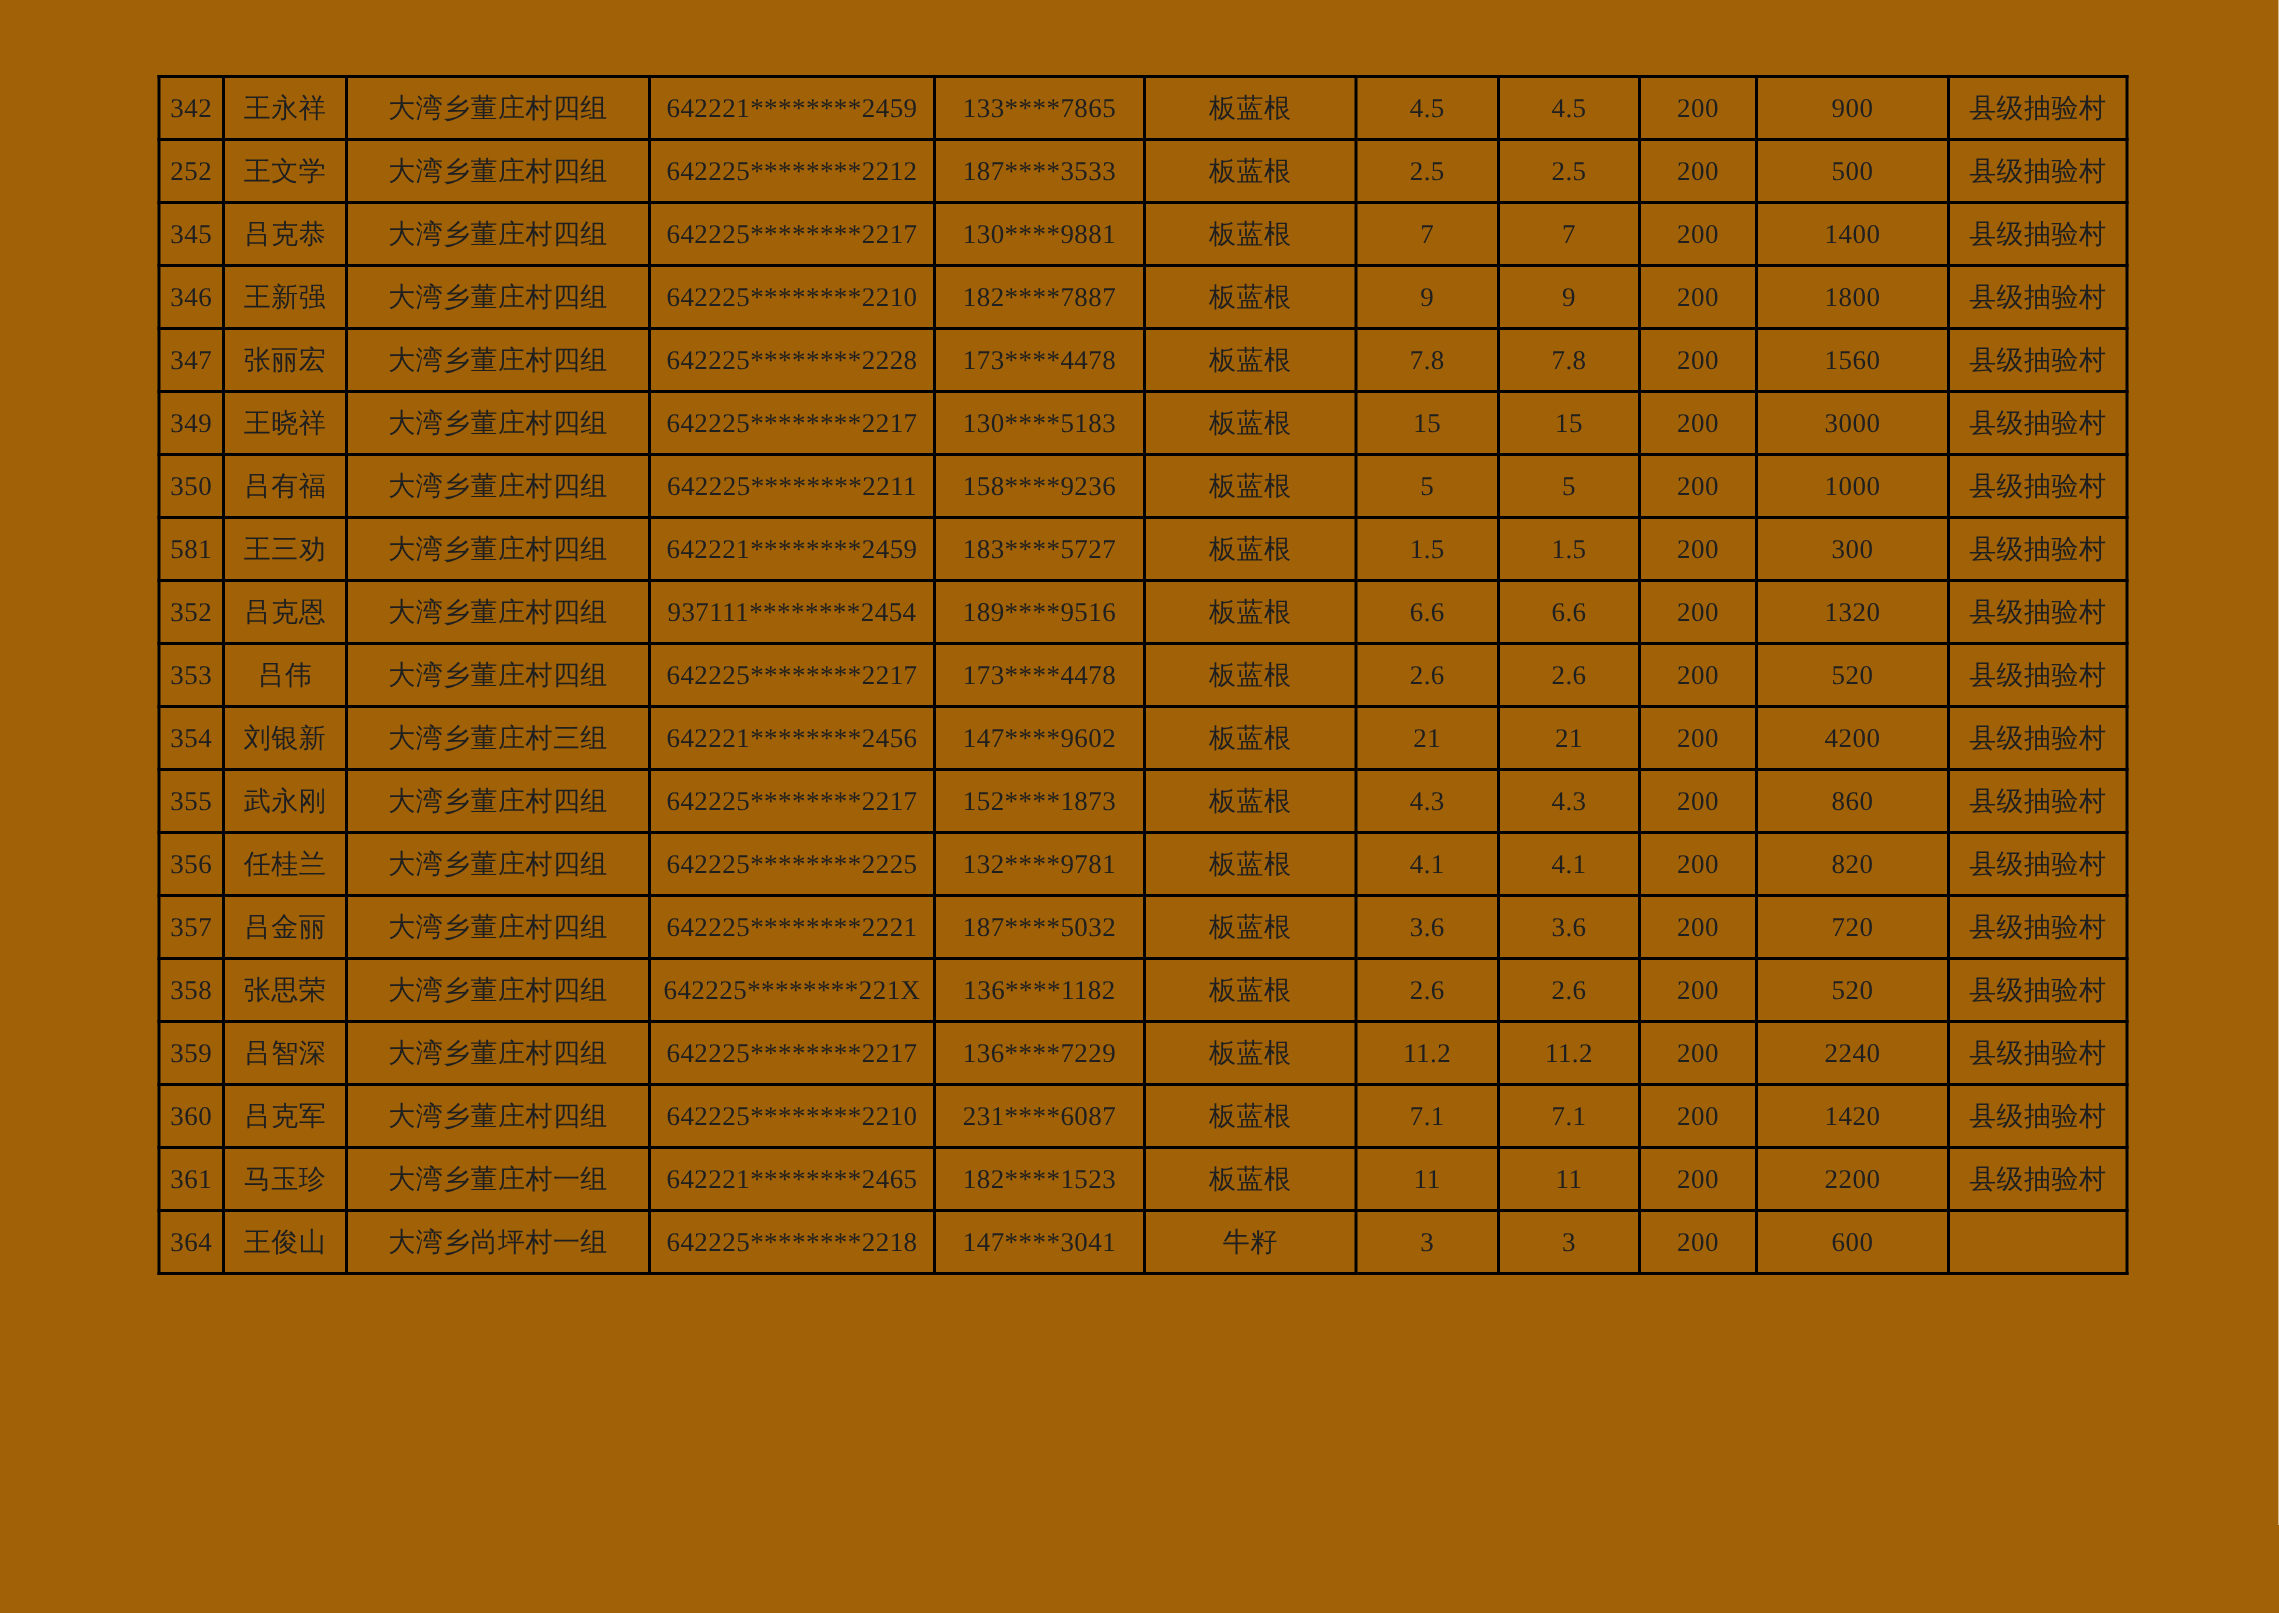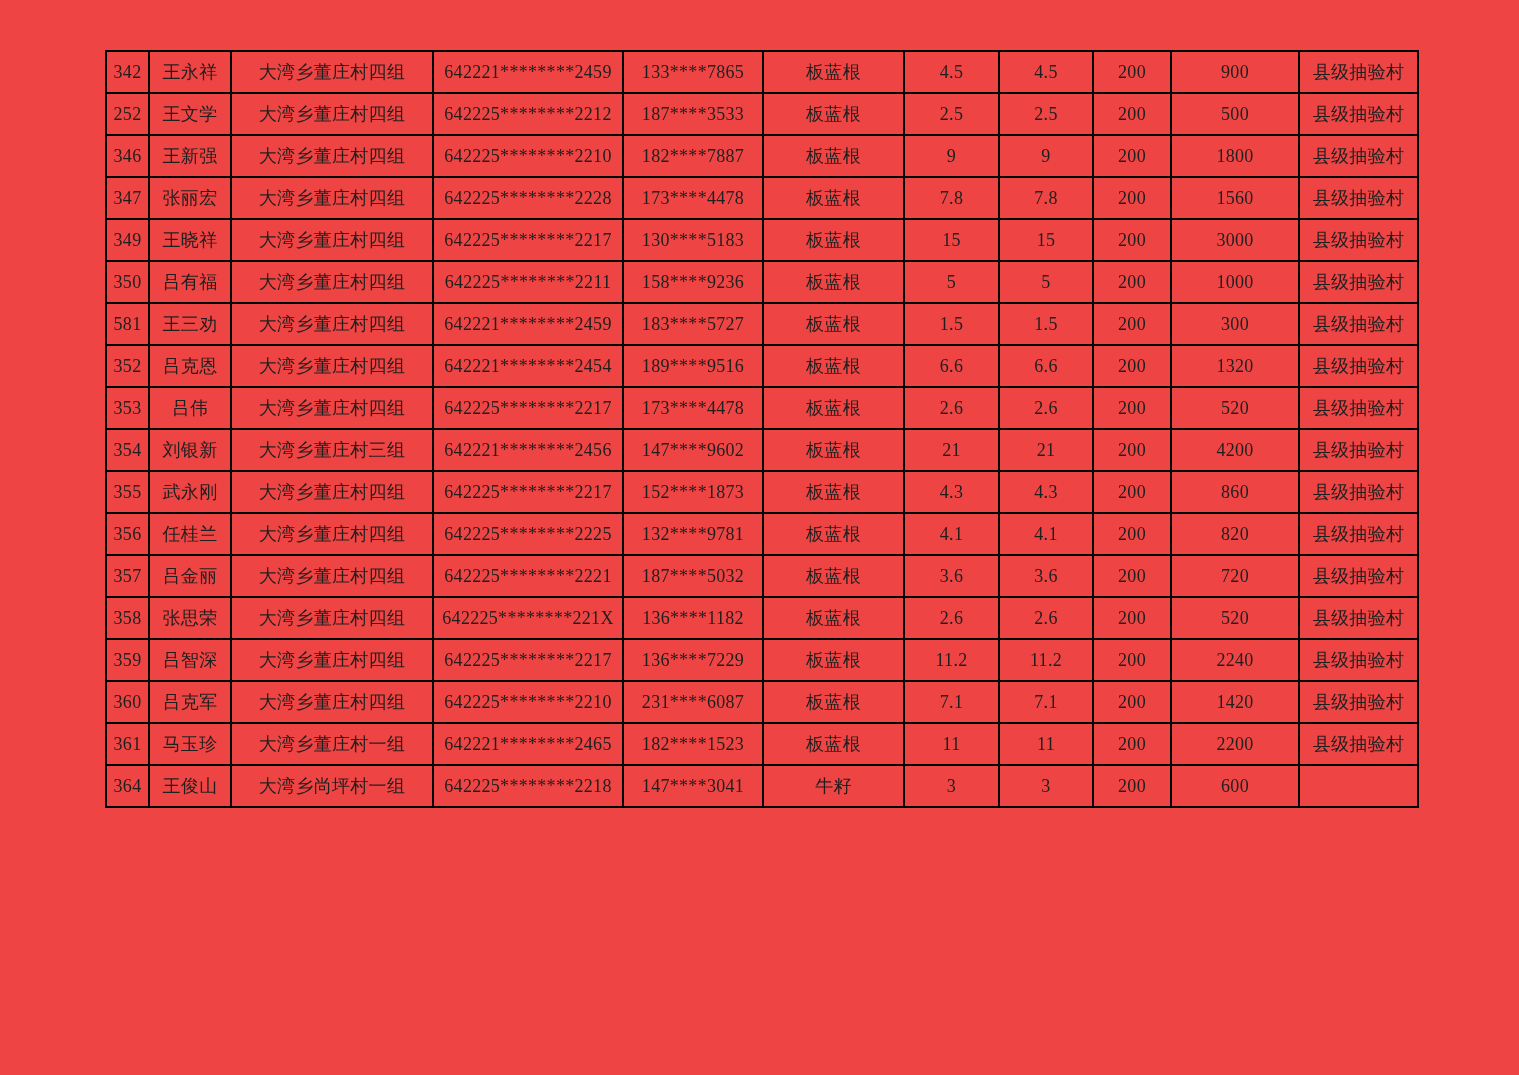--- a/index.html
+++ b/index.html
@@ -9,21 +9,21 @@
   }
   body {
     width: 1519px;
     height: 1075px;
     font-family: "Liberation Serif", "DejaVu Serif", serif;
   }
   .page {
     position: relative;
     width: 1519px;
     height: 1075px;
-    background: #ef4444;
+    background: #a16207;
     overflow: hidden;
   }
   table.roster {
     position: absolute;
     left: 105px;
     top: 50px;
     width: 1312px;
     border-collapse: collapse;
     table-layout: fixed;
   }
@@ -79,20 +79,33 @@
           <td>642225********2212</td>
           <td>187****3533</td>
           <td>板蓝根</td>
           <td>2.5</td>
           <td>2.5</td>
           <td>200</td>
           <td>500</td>
           <td>县级抽验村</td>
         </tr>
         <tr>
+          <td>345</td>
+          <td>吕克恭</td>
+          <td>大湾乡董庄村四组</td>
+          <td>642225********2217</td>
+          <td>130****9881</td>
+          <td>板蓝根</td>
+          <td>7</td>
+          <td>7</td>
+          <td>200</td>
+          <td>1400</td>
+          <td>县级抽验村</td>
+        </tr>
+        <tr>
           <td>346</td>
           <td>王新强</td>
           <td>大湾乡董庄村四组</td>
           <td>642225********2210</td>
           <td>182****7887</td>
           <td>板蓝根</td>
           <td>9</td>
           <td>9</td>
           <td>200</td>
           <td>1800</td>
@@ -147,21 +160,21 @@
           <td>1.5</td>
           <td>1.5</td>
           <td>200</td>
           <td>300</td>
           <td>县级抽验村</td>
         </tr>
         <tr>
           <td>352</td>
           <td>吕克恩</td>
           <td>大湾乡董庄村四组</td>
-          <td>642221********2454</td>
+          <td>937111********2454</td>
           <td>189****9516</td>
           <td>板蓝根</td>
           <td>6.6</td>
           <td>6.6</td>
           <td>200</td>
           <td>1320</td>
           <td>县级抽验村</td>
         </tr>
         <tr>
           <td>353</td>

